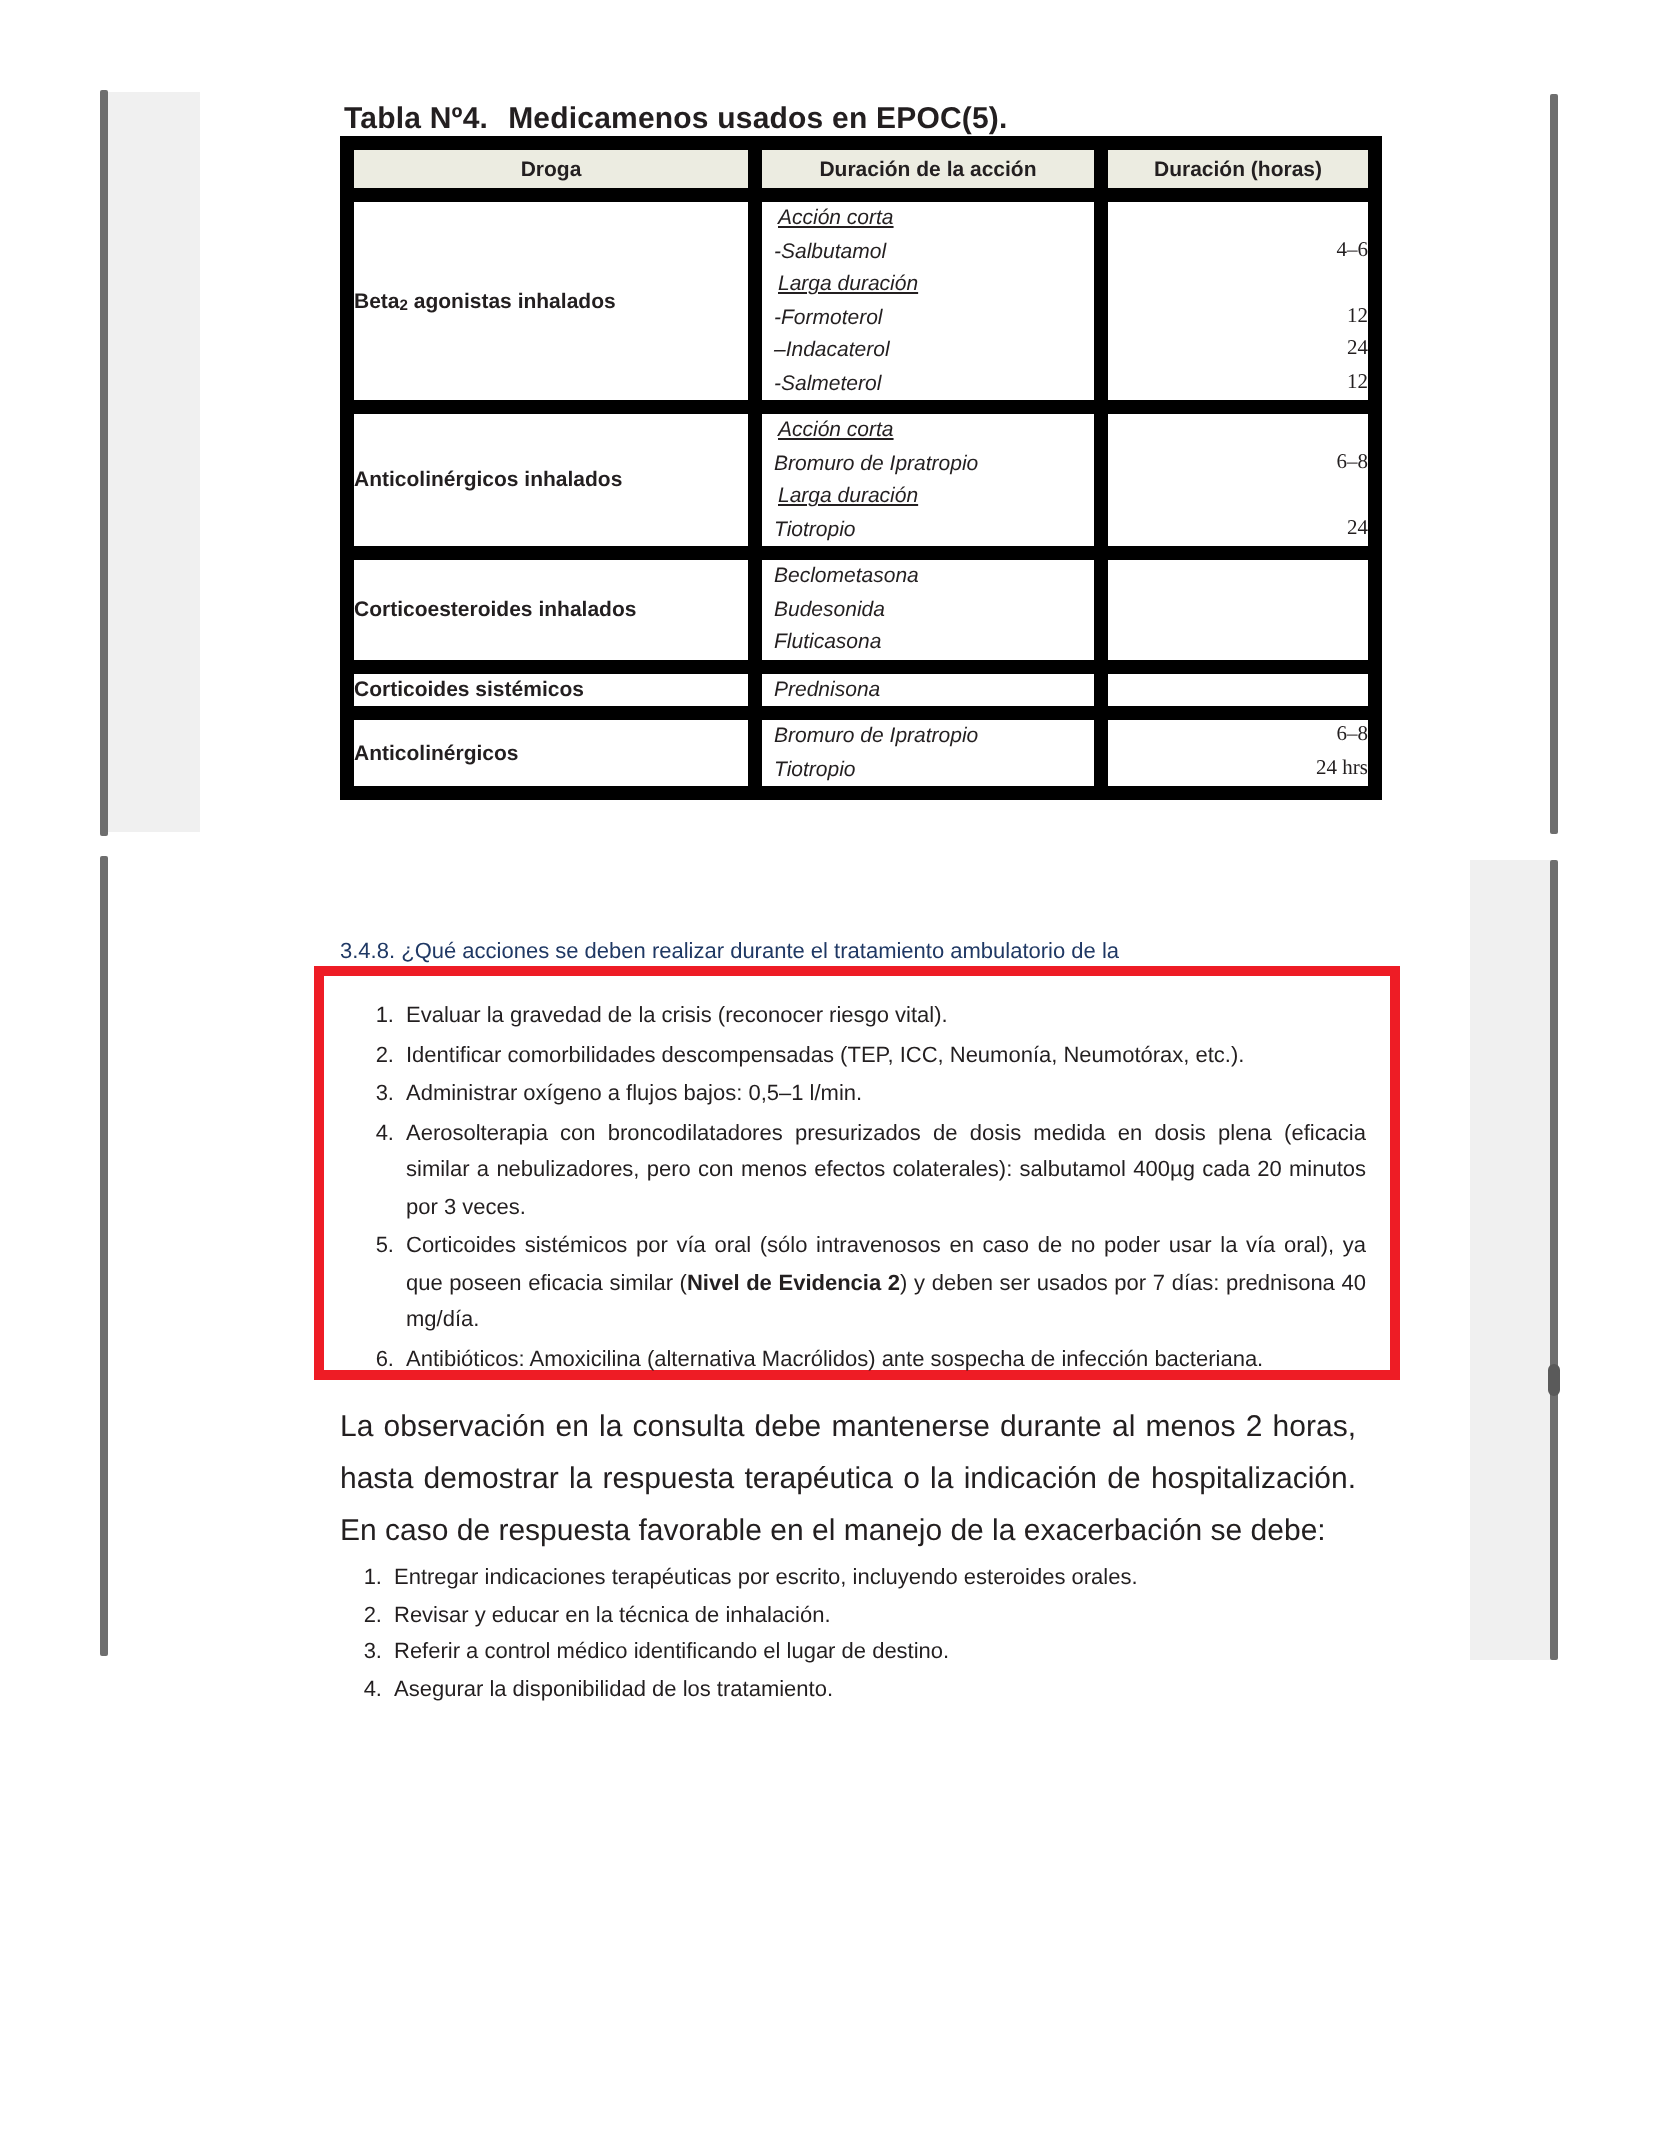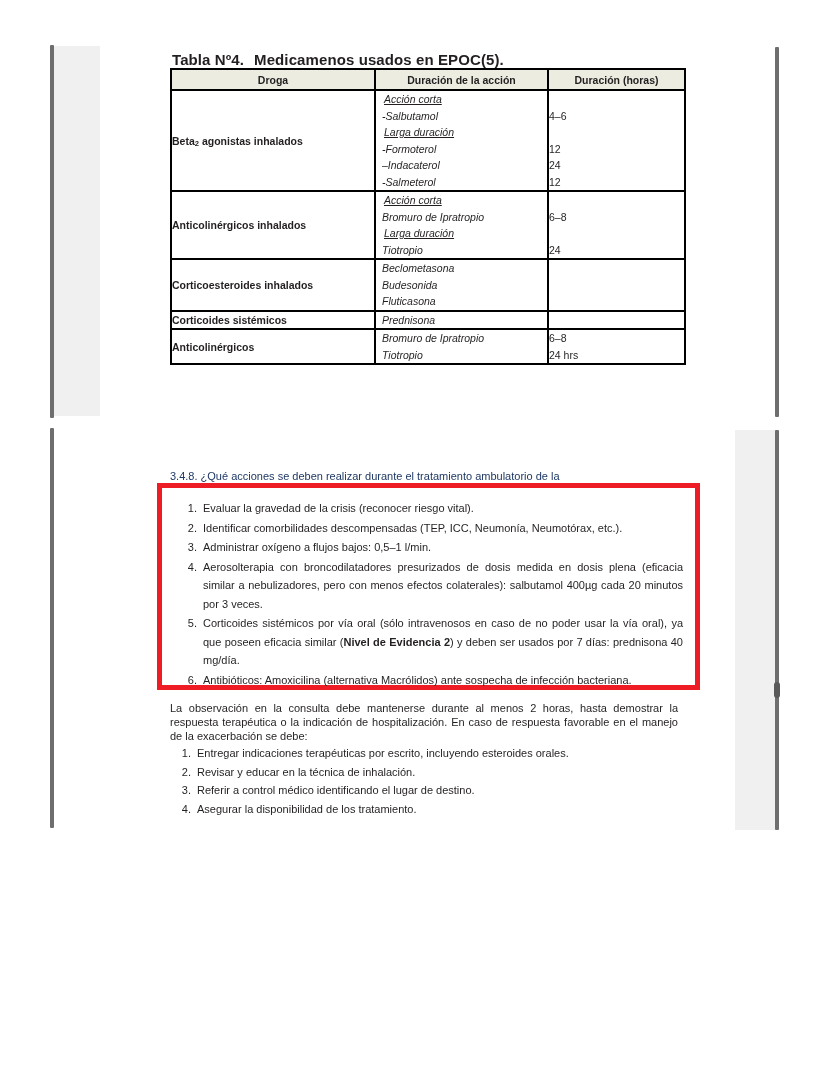--- a/index.html
+++ b/index.html
@@ -59,21 +59,21 @@
     position: absolute;
     left: 170px;
     top: 68px;
     width: 514px;
     border-collapse: collapse;
     font-size: 10.5px;
     table-layout: fixed;
   }
   table.drug-table th,
   table.drug-table td {
-    border: 2px solid #000000;
+    border: 7px solid #000000;
     padding: 0;
     vertical-align: middle;
   }
   table.drug-table thead th {
     background: #ecece1;
     text-align: center;
     font-weight: bold;
     font-size: 10.5px;
     height: 17px;
     padding: 1px 2px;
@@ -94,21 +94,22 @@
     padding-left: 6px;
     line-height: 16.5px;
     white-space: nowrap;
     font-style: italic;
   }
   td.action-cell .line.u {
     text-decoration: underline;
     padding-left: 8px;
   }
   td.hours-cell {
-    text-align: left;
+    text-align: right;
+    font-family: Liberation Serif, serif;
   }
   td.hours-cell .line {
     line-height: 16.5px;
   }
   td.hours-cell .line.blank { visibility: hidden; }
 
   
   .question-heading {
     position: absolute;
     left: 170px;
@@ -158,22 +159,22 @@
   .justified > span { display: inline; }
 
   
   .tail-block {
     position: absolute;
     left: 170px;
     top: 701px;
     width: 508px;
   }
   .tail-para {
-    font-size: 11px;
-    line-height: 14px;
+    font-size: 15px;
+    line-height: 26px;
     text-align: justify;
     margin: 0 0 1px 0;
   }
 
   ol.tail-list {
     margin: 0;
     padding: 0;
     list-style: none;
     font-size: 11px;
   }

